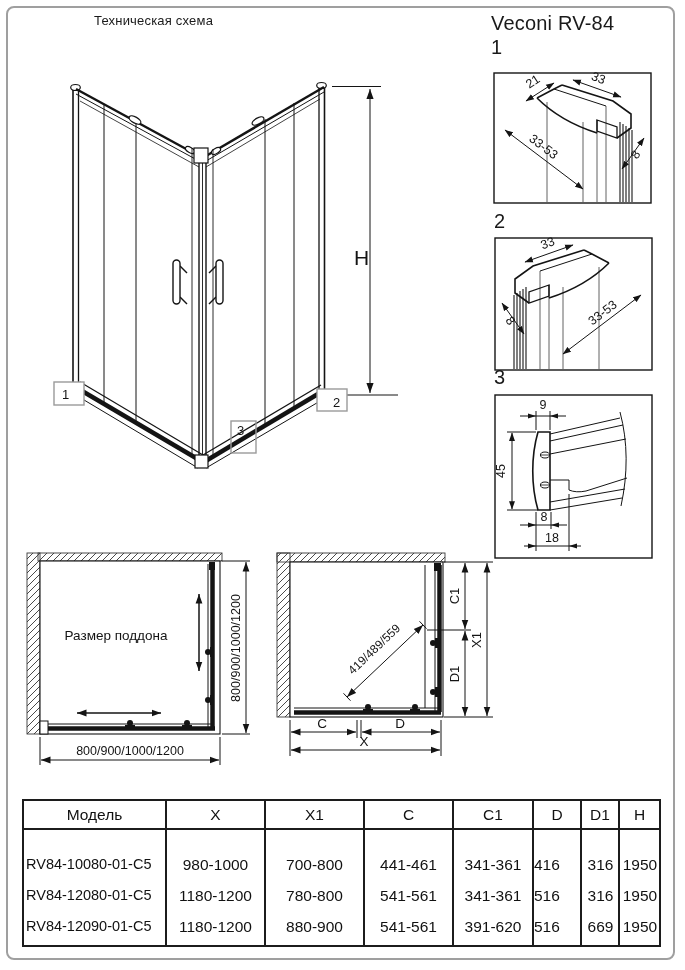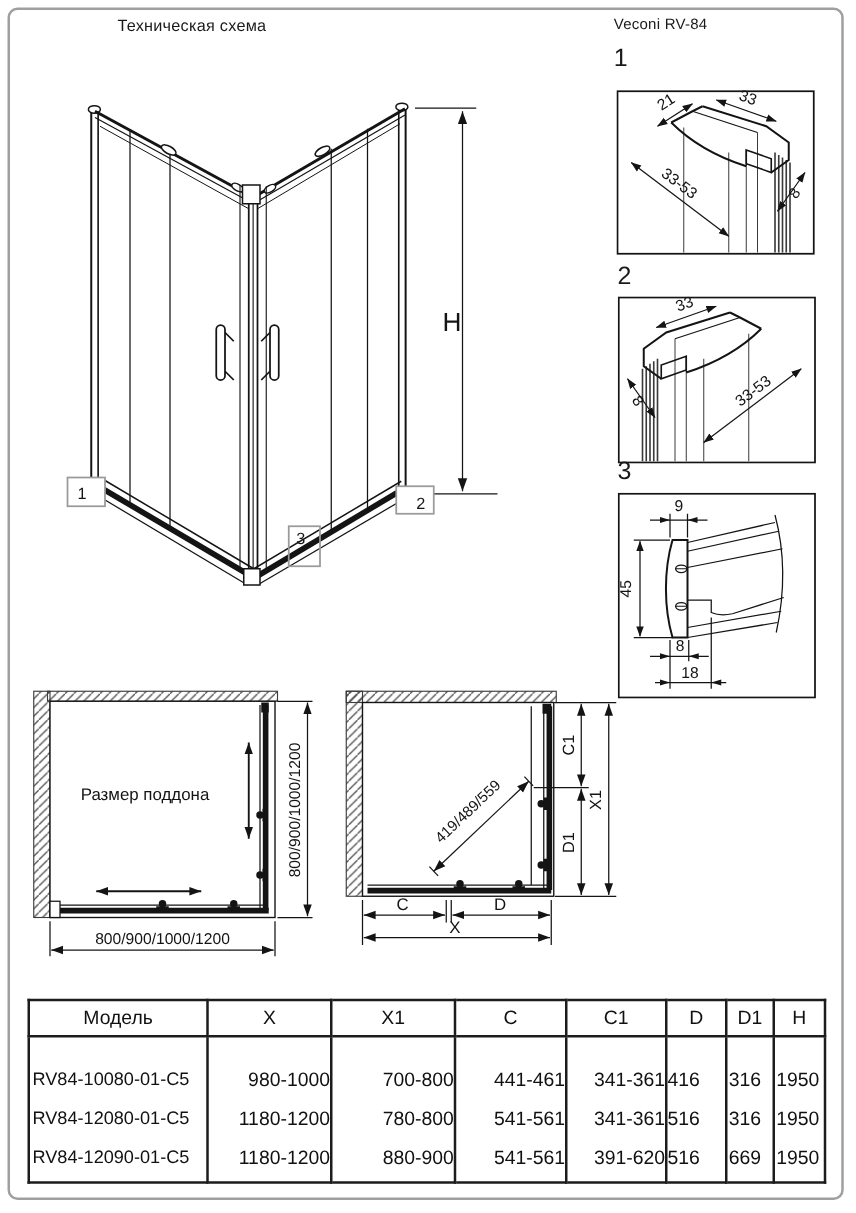--- a/index.html
+++ b/index.html
@@ -21,31 +21,31 @@
     border-collapse:collapse; table-layout:fixed; width:637px;
     font-size:15.5px; color:#111;
   }
   .spec-table th, .spec-table td {
     border:2px solid #1c1c1c; padding:0; overflow:hidden; white-space:nowrap;
   }
   .spec-table th { height:27px; font-weight:normal; }
   .spec-table td { vertical-align:top; padding-top:19px; padding-bottom:3px; }
   .spec-table td div { height:31px; line-height:31px; }
   .c-model div { text-align:left; padding-left:2px; font-size:14.5px; }
-  .c-mid div { text-align:right; }
+  .c-mid div { text-align:center; }
   .c-d div { padding-right:2px; }
-  .c-d1 div, .c-h div { text-align:left; padding-left:1px; }
+  .c-d1 div, .c-h div { text-align:center; padding-left:1px; }
 </style>
 </head>
 <body>
 
 <div class="abs sheet-border"></div>
 
 <div class="abs title" style="left:94px; top:13px; font-size:13px;">Техническая схема</div>
-<div class="abs title" style="left:491px; top:12px; font-size:12px;">Veconi RV-84</div>
+<div class="abs title" style="left:491px; top:12px; font-size:20px;">Veconi RV-84</div>
 
 <svg class="abs" style="left:40px; top:52px;" width="360" height="420" viewBox="0 0 360 420">
   <defs>
     <marker id="mA" viewBox="0 0 10 8" markerWidth="11" markerHeight="9" refX="9.5" refY="4" orient="auto-start-reverse" markerUnits="userSpaceOnUse">
       <path d="M0,0.6 L9.5,4 L0,7.4 Z" fill="#141414"></path>
     </marker>
   </defs>
 
   <g stroke="#141414">
     <line x1="33" y1="36" x2="33" y2="338" stroke-width="1.6"></line>

